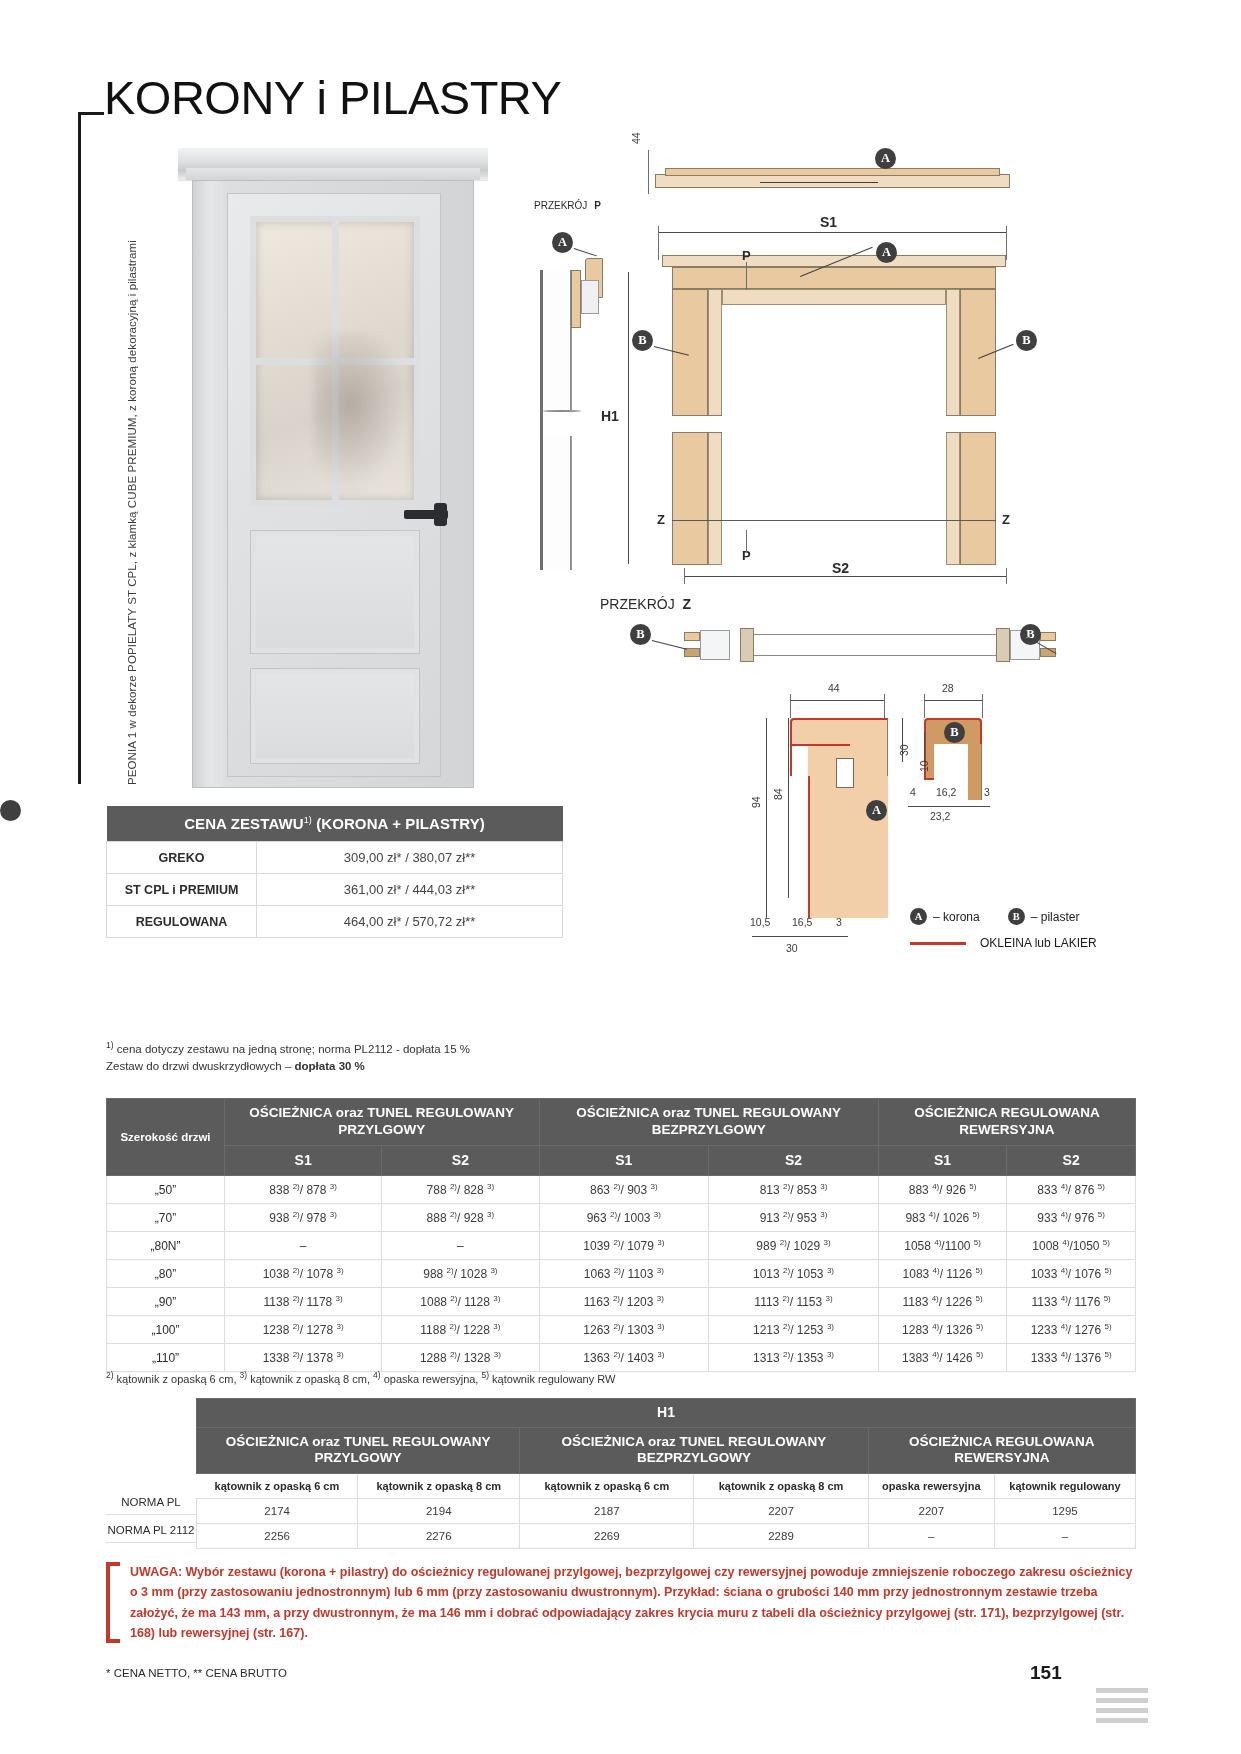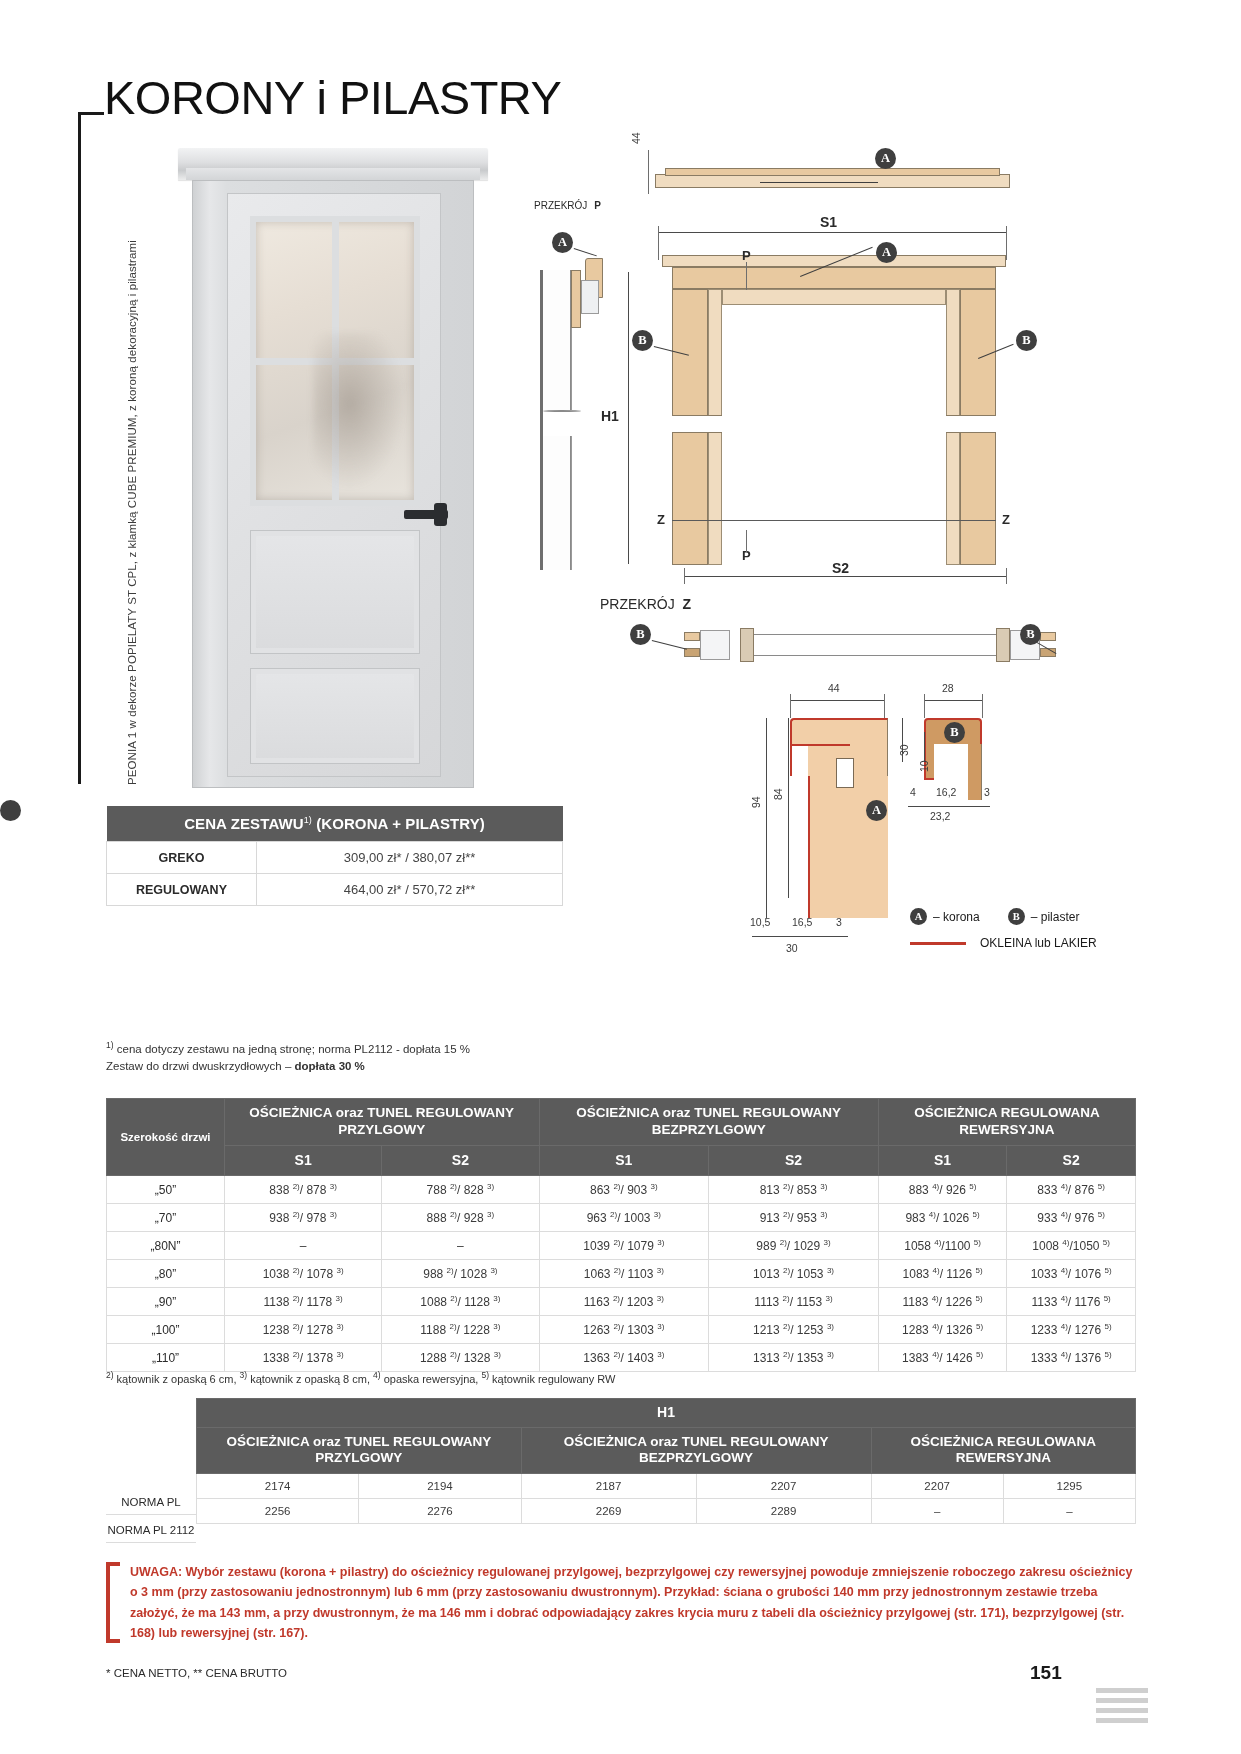--- a/index.html
+++ b/index.html
@@ -401,21 +401,25 @@
           <span>CENA ZESTAWU</span><sup>1)</sup><span> (KORONA + PILASTRY)</span>
         </th>
       </tr>
     </thead>
     <tbody>
       <tr>
         <td class="name">GREKO</td>
         <td class="val">309,00 zł* / 380,07 zł**</td>
       </tr>
       <tr>
-        <td class="name">REGULOWANY</td>
+        <td class="name">ST CPL i PREMIUM</td>
+        <td class="val">361,00 zł* / 444,03 zł**</td>
+      </tr>
+      <tr>
+        <td class="name">REGULOWANA</td>
         <td class="val">464,00 zł* / 570,72 zł**</td>
       </tr>
     </tbody>
   </table>
 
   <div class="note" style="left:106px; top:1040px;">
     <sup>1)</sup><span> cena dotyczy zestawu na jedną stronę; norma PL2112 - dopłata 15 %</span>
   </div>
   <div class="note" style="left:106px; top:1060px;">
     <span>Zestaw do drzwi dwuskrzydłowych – </span><b>dopłata 30 %</b>
@@ -513,20 +517,28 @@
         <th class="h1top" colspan="6">H1</th>
       </tr>
       <tr>
         <th class="grp" colspan="2">OŚCIEŻNICA oraz TUNEL REGULOWANY PRZYLGOWY</th>
         <th class="grp" colspan="2">OŚCIEŻNICA oraz TUNEL REGULOWANY BEZPRZYLGOWY</th>
         <th class="grp" colspan="2">OŚCIEŻNICA REGULOWANA REWERSYJNA</th>
       </tr>
     </thead>
     <tbody>
       <tr>
+        <td class="sh">kątownik z opaską 6 cm</td>
+        <td class="sh">kątownik z opaską 8 cm</td>
+        <td class="sh">kątownik z opaską 6 cm</td>
+        <td class="sh">kątownik z opaską 8 cm</td>
+        <td class="sh">opaska rewersyjna</td>
+        <td class="sh">kątownik regulowany</td>
+      </tr>
+      <tr>
         <td>2174</td>
         <td>2194</td>
         <td>2187</td>
         <td>2207</td>
         <td>2207</td>
         <td>1295</td>
       </tr>
       <tr>
         <td>2256</td>
         <td>2276</td>

